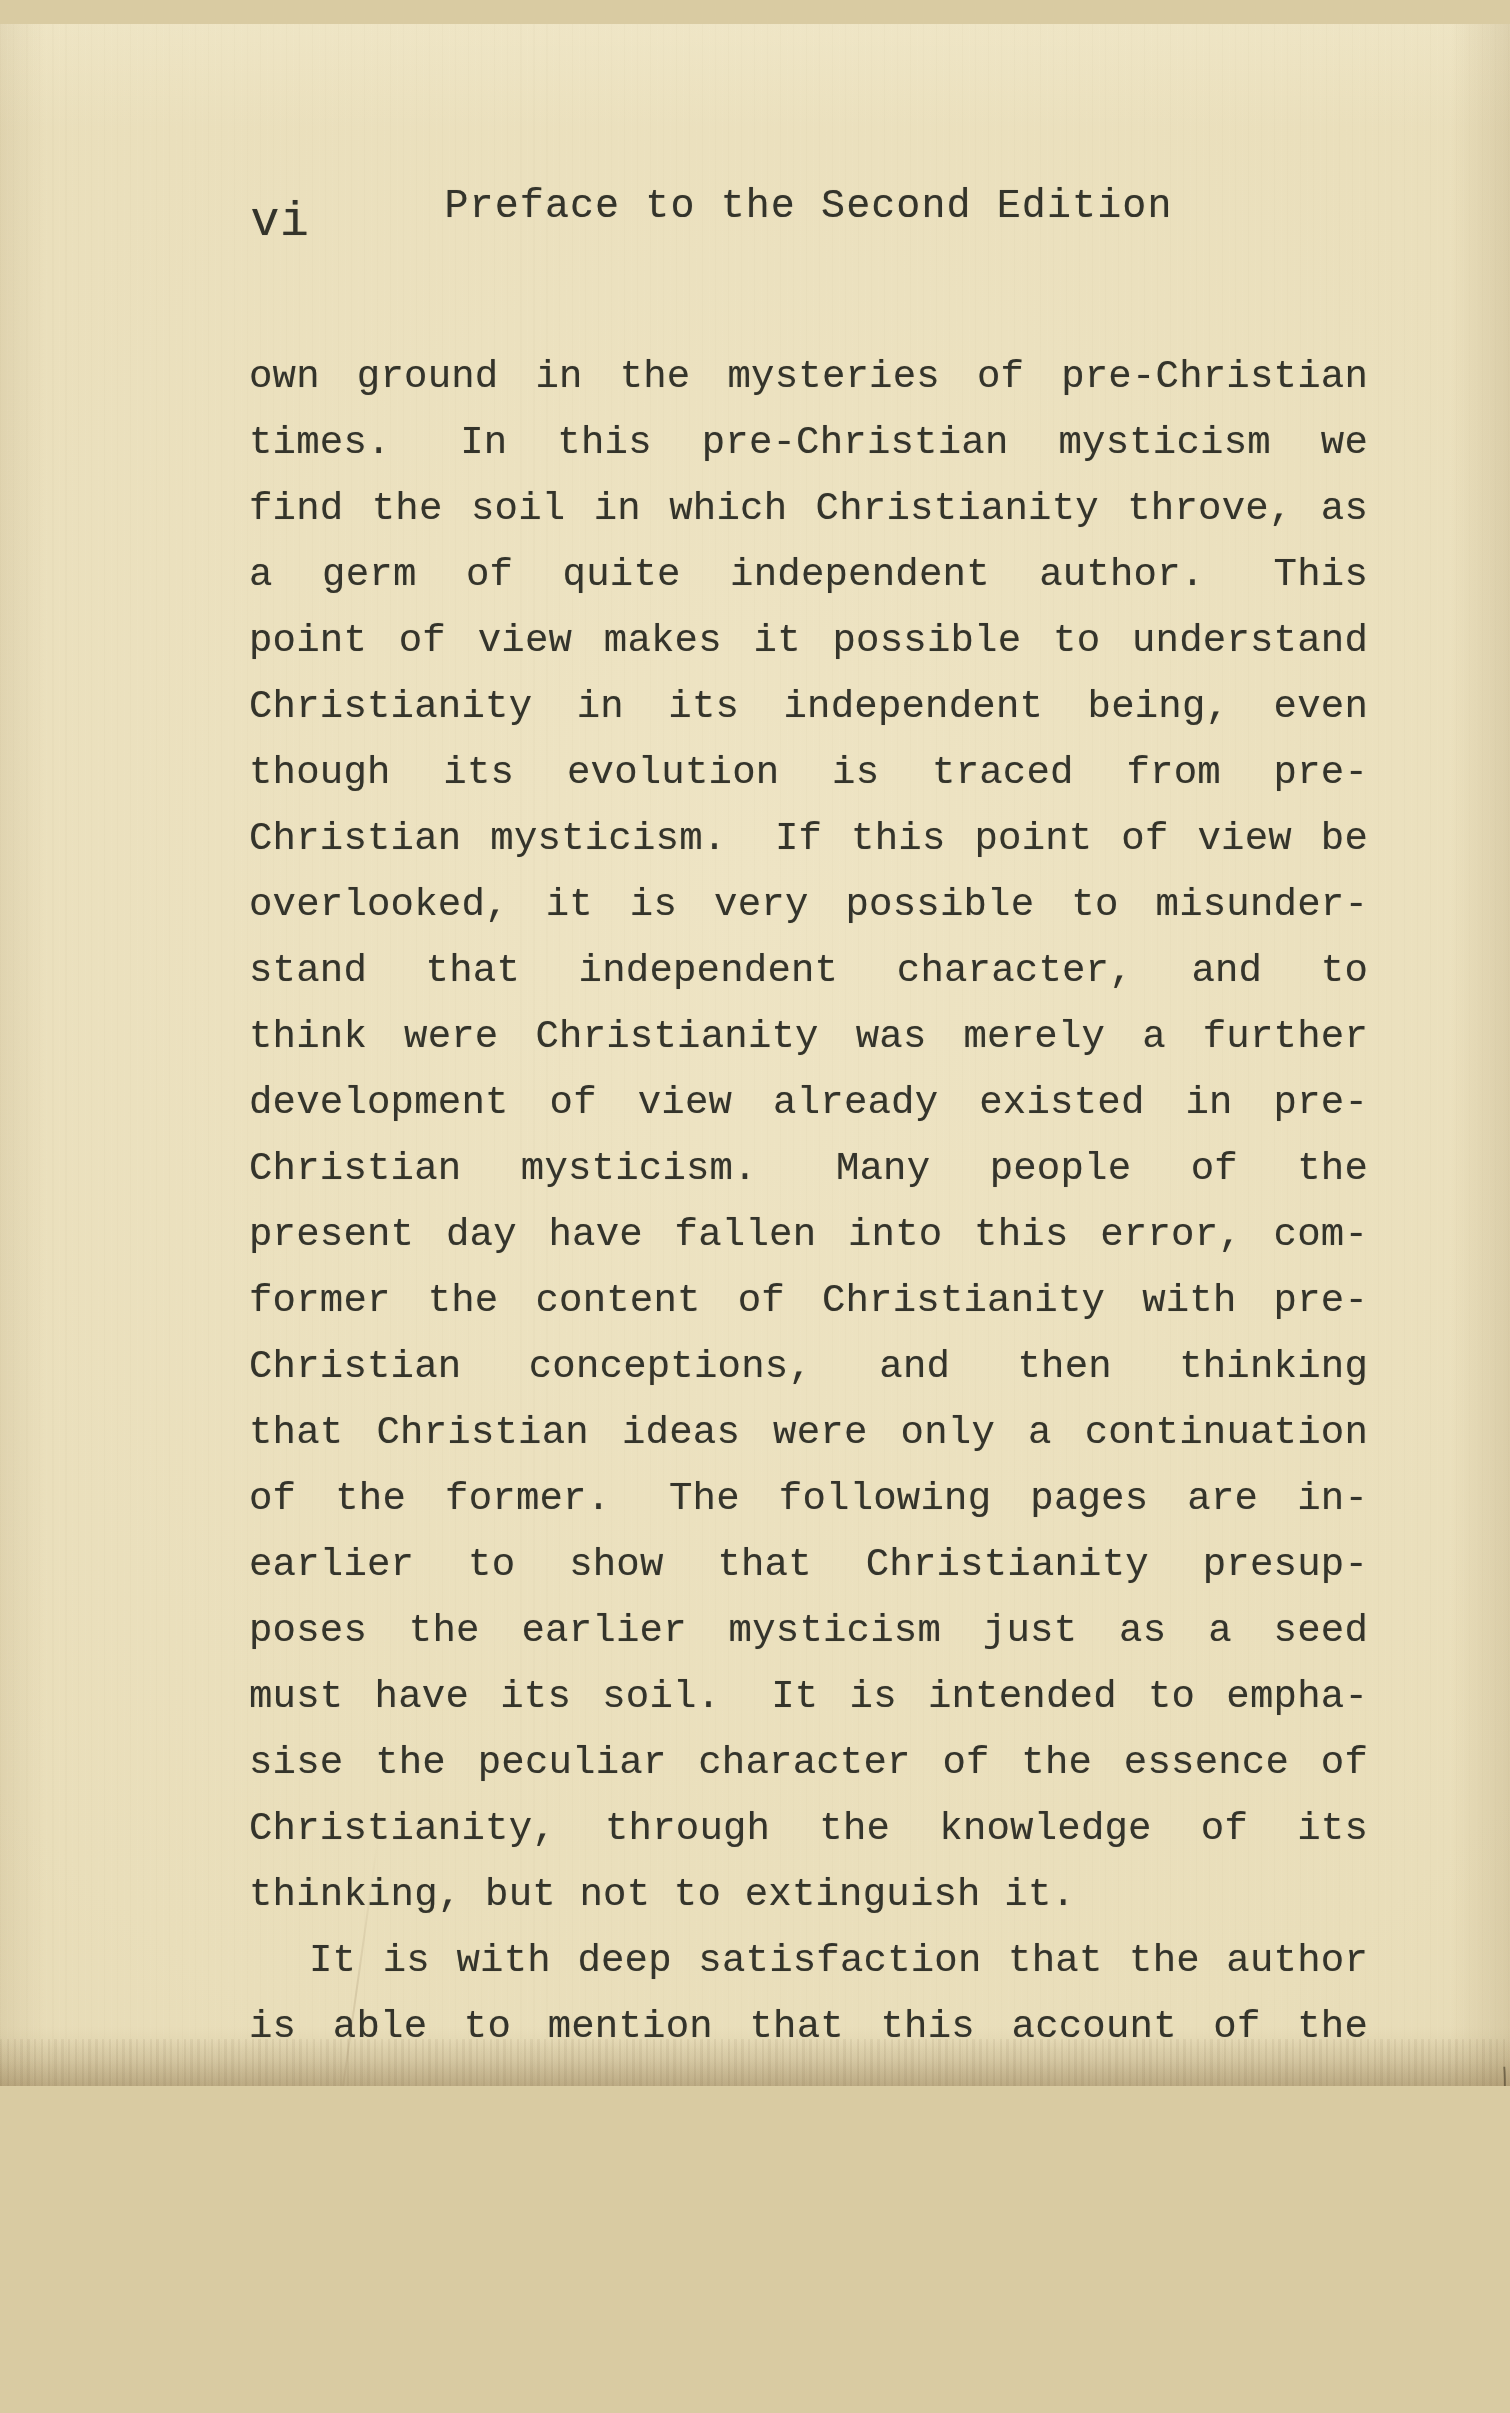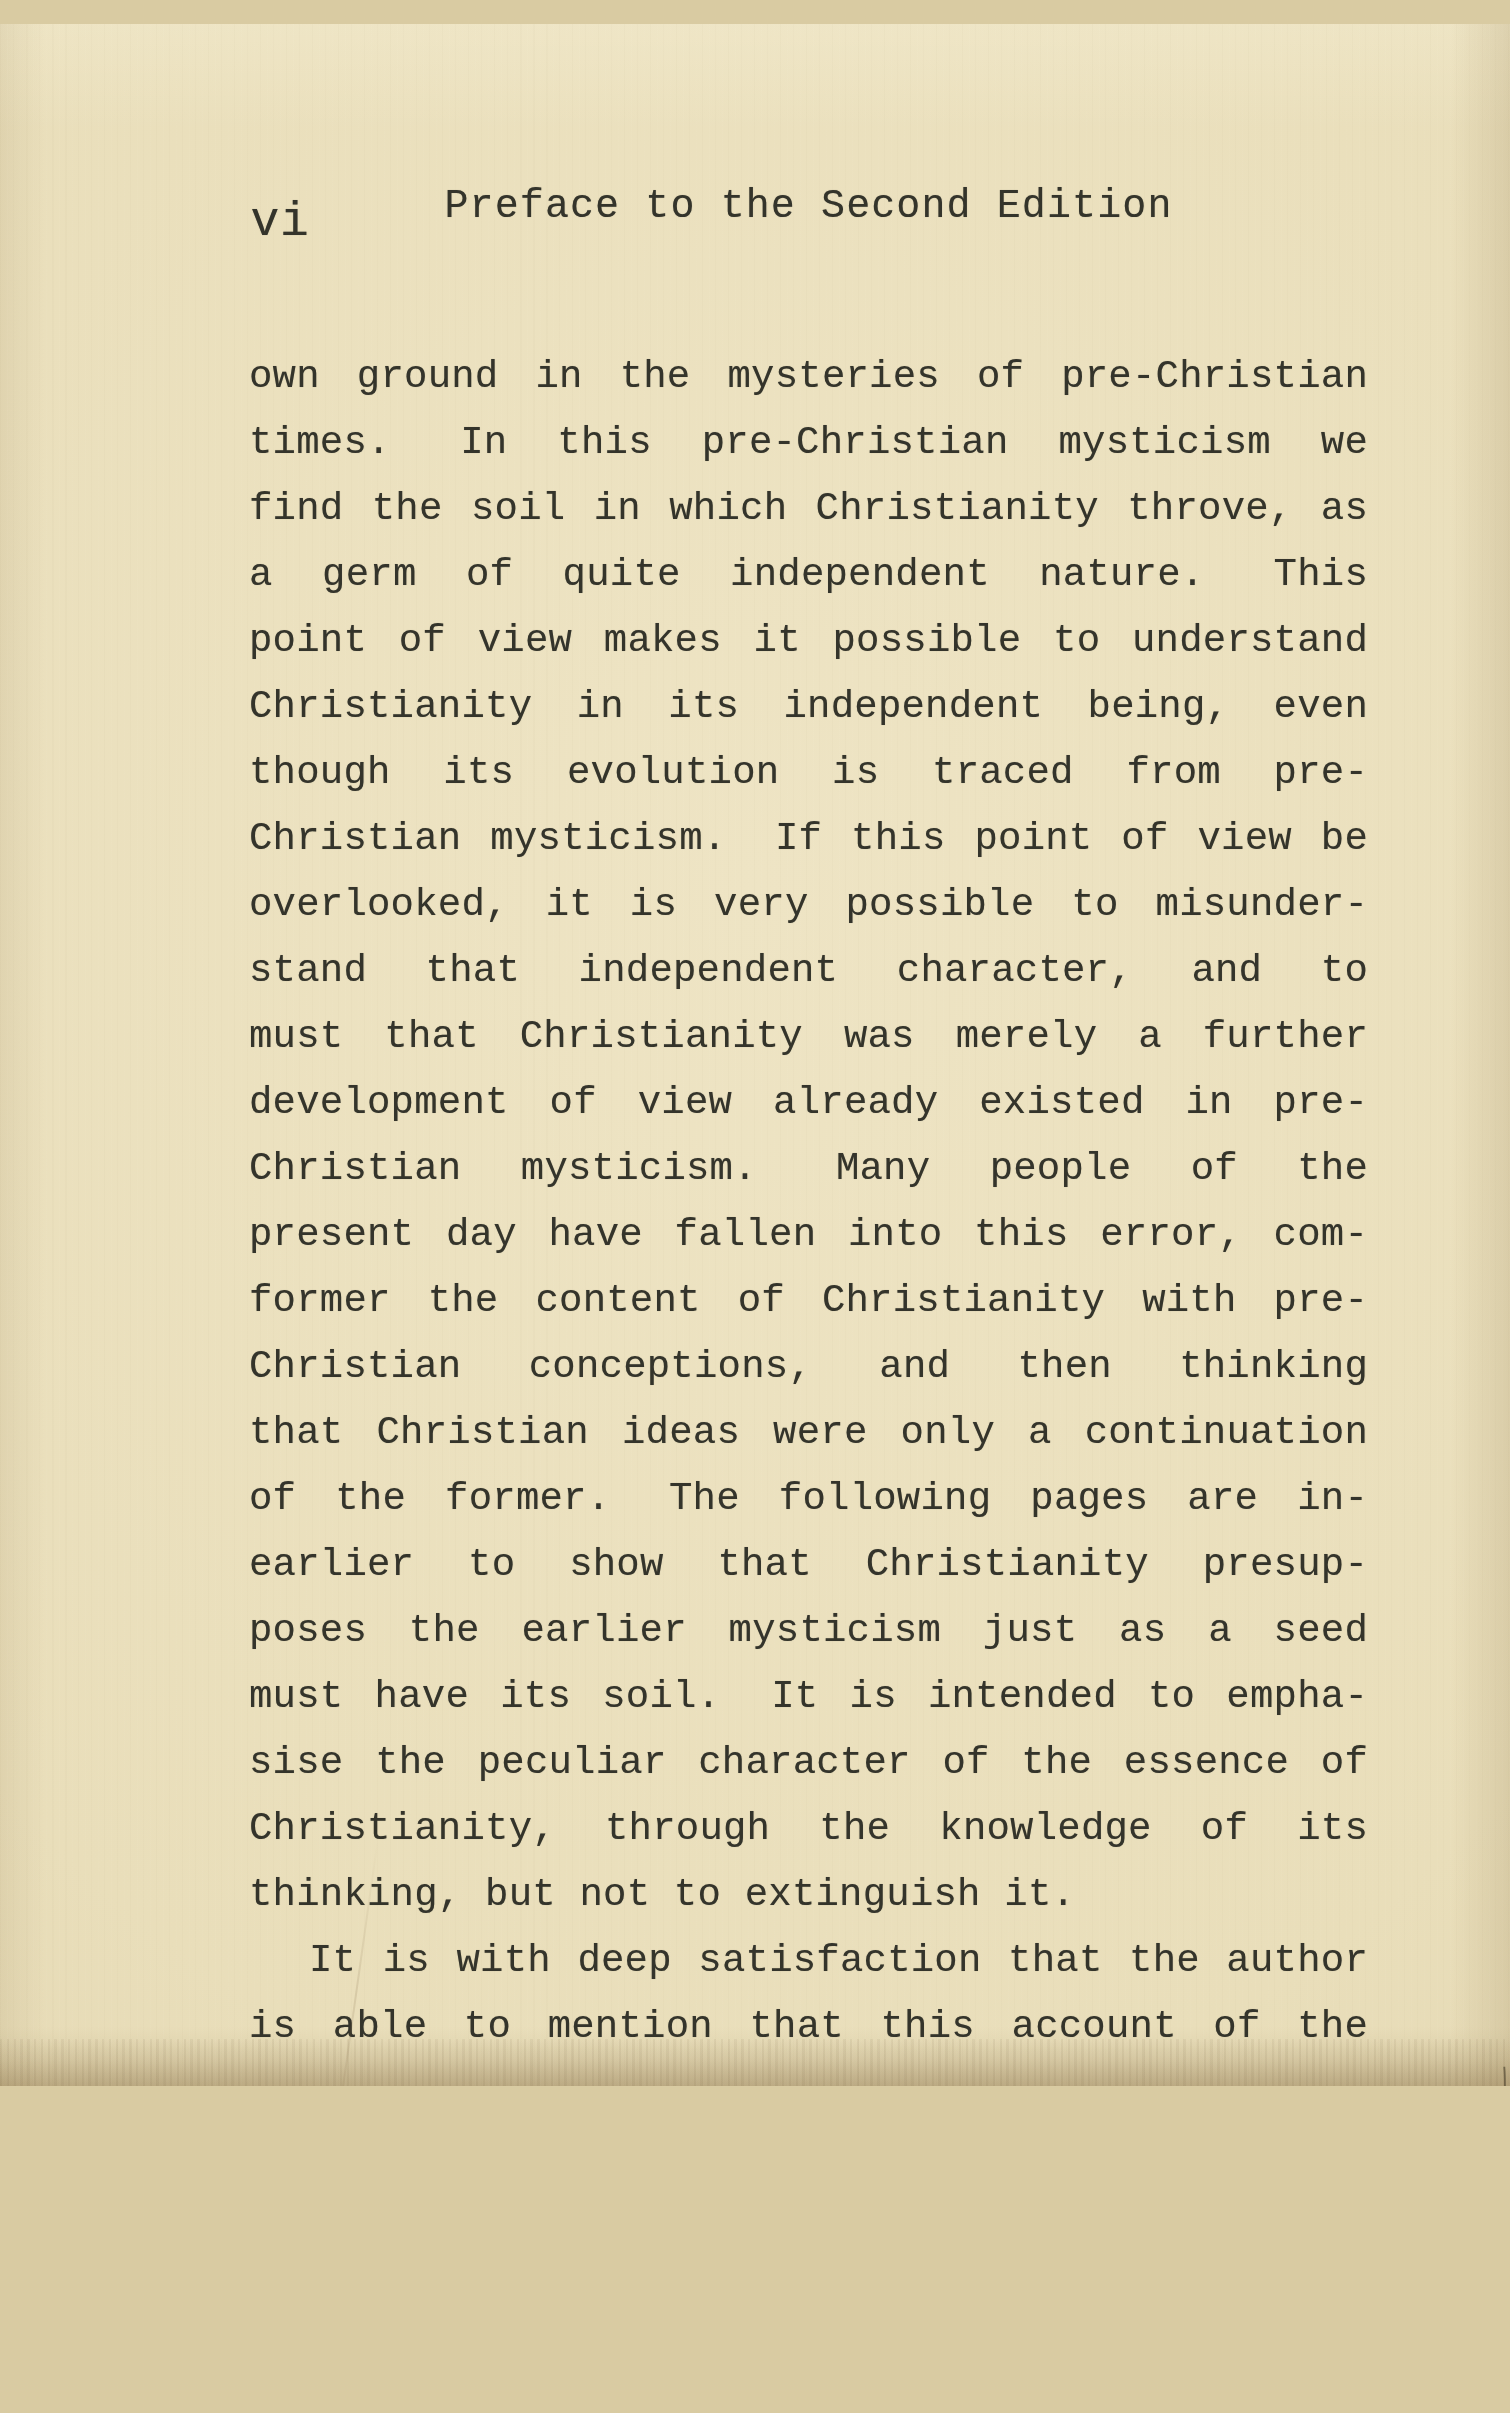--- a/index.html
+++ b/index.html
@@ -129,28 +129,28 @@
 
   <div class="header">
     <span class="pagenum">vi</span>
     <div class="running-title">Preface to the Second Edition</div>
   </div>
 
   <div class="text-block" id="text-block">
       <div class="line">own ground in the mysteries of pre-Christian</div>
       <div class="line">times.  In this pre-Christian mysticism we</div>
       <div class="line">find the soil in which Christianity throve, as</div>
-      <div class="line">a germ of quite independent nature.  This</div>
+      <div class="line">a germ of quite independent author.  This</div>
       <div class="line">point of view makes it possible to understand</div>
       <div class="line">Christianity in its independent being, even</div>
       <div class="line">though its evolution is traced from pre-</div>
       <div class="line">Christian mysticism.  If this point of view be</div>
       <div class="line">overlooked, it is very possible to misunder-</div>
       <div class="line">stand that independent character, and to</div>
-      <div class="line">must that Christianity was merely a further</div>
+      <div class="line">think were Christianity was merely a further</div>
       <div class="line">development of view already existed in pre-</div>
       <div class="line">Christian mysticism.  Many people of the</div>
       <div class="line">present day have fallen into this error, com-</div>
       <div class="line">former the content of Christianity with pre-</div>
       <div class="line">Christian conceptions, and then thinking</div>
       <div class="line">that Christian ideas were only a continuation</div>
       <div class="line">of the former.  The following pages are in-</div>
       <div class="line">earlier to show that Christianity presup-</div>
       <div class="line">poses the earlier mysticism just as a seed</div>
       <div class="line">must have its soil.  It is intended to empha-</div>

